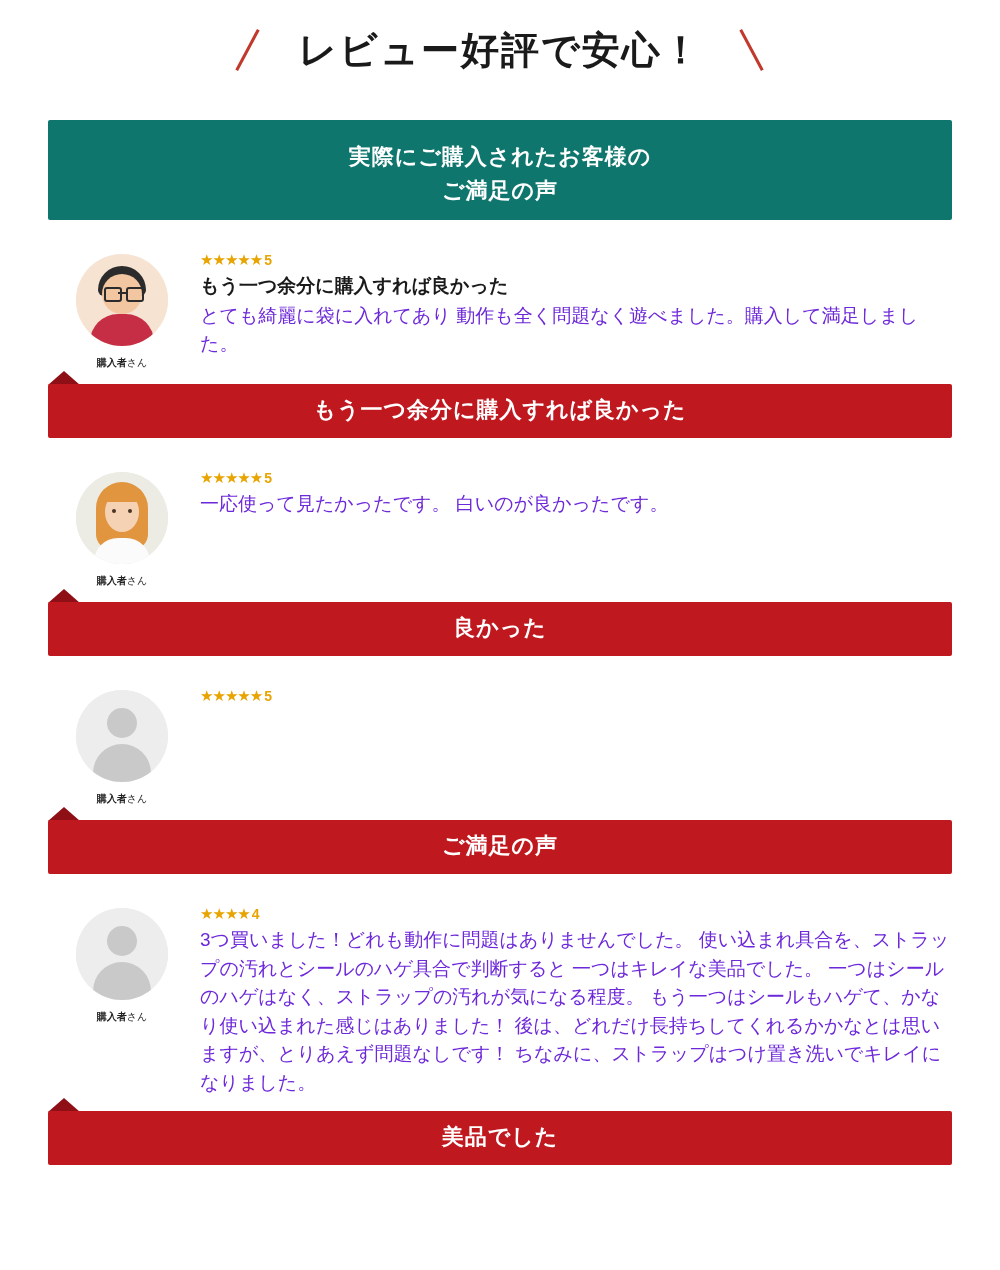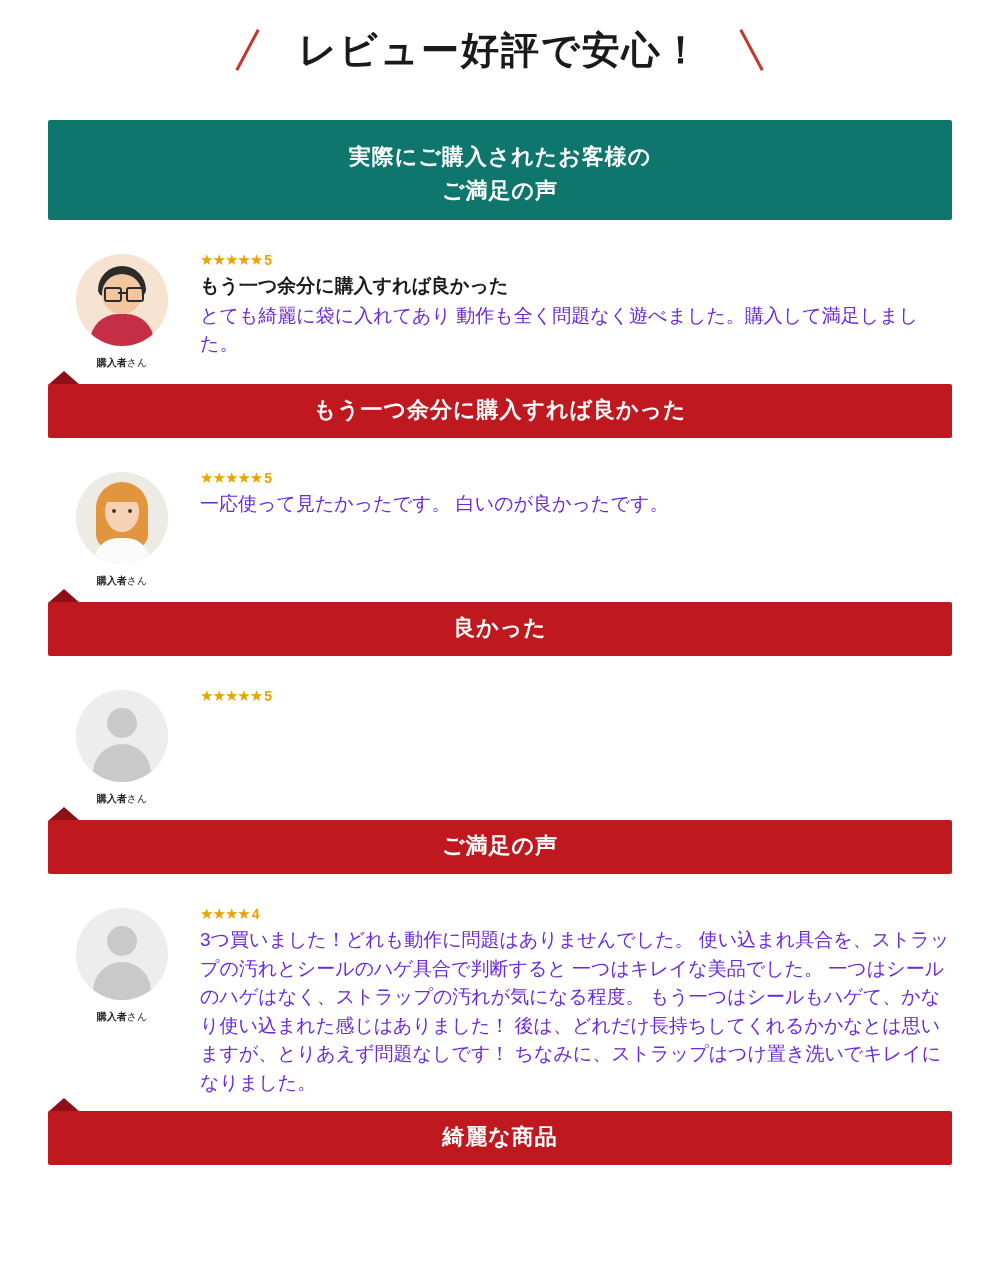--- a/index.html
+++ b/index.html
@@ -303,17 +303,17 @@
       </div>
       <div class="review-content">
         <div class="stars-row">
           <span>★★★★</span><span class="score">4</span>
         </div>
         <div class="review-text">3つ買いました！どれも動作に問題はありませんでした。 使い込まれ具合を、ストラップの汚れとシールのハゲ具合で判断すると 一つはキレイな美品でした。 一つはシールのハゲはなく、ストラップの汚れが気になる程度。 もう一つはシールもハゲて、かなり使い込まれた感じはありました！ 後は、どれだけ長持ちしてくれるかかなとは思いますが、とりあえず問題なしです！ ちなみに、ストラップはつけ置き洗いでキレイになりました。</div>
       </div>
     </div>
     <div class="ribbon-wrap">
       <div class="ribbon-tail"></div>
-      <div class="ribbon">綺麗な商品</div>
+      <div class="ribbon">美品でした</div>
     </div>
   </div>
 
 </div>
 
 </body></html>

